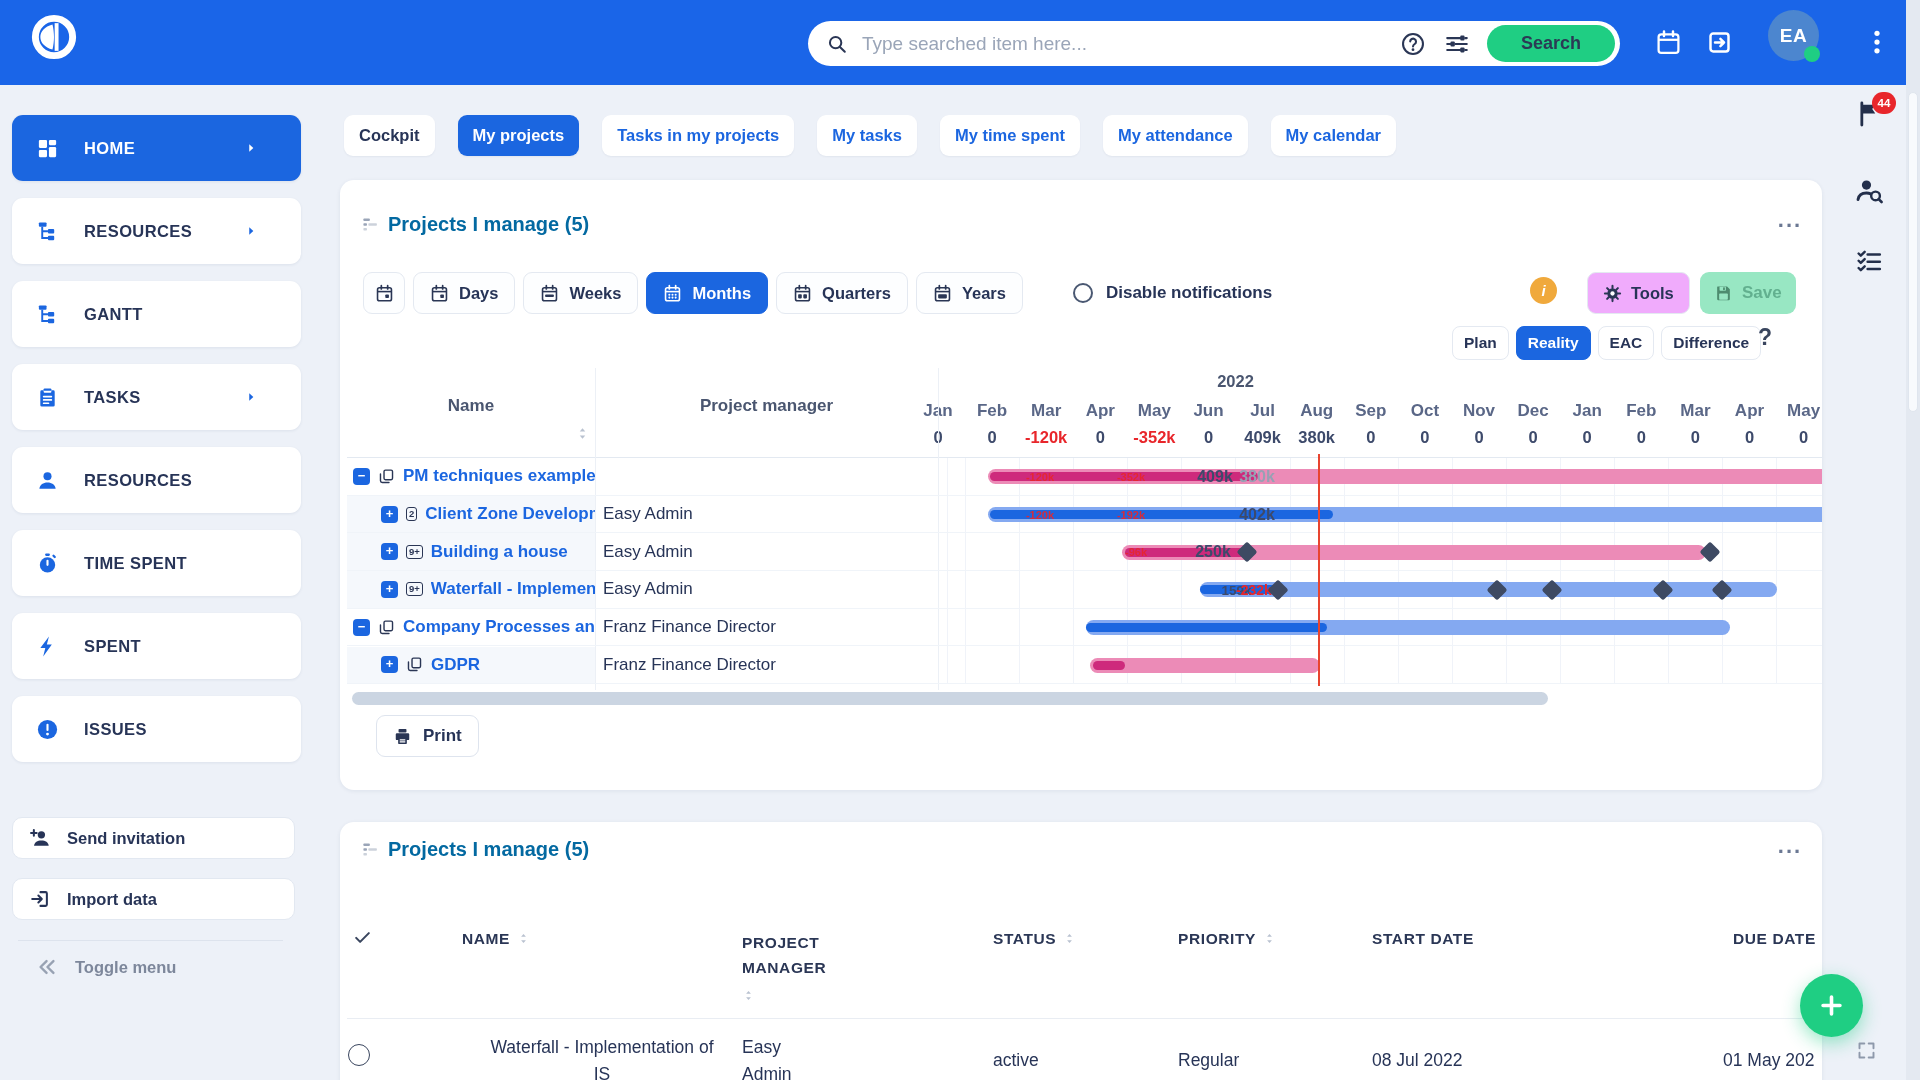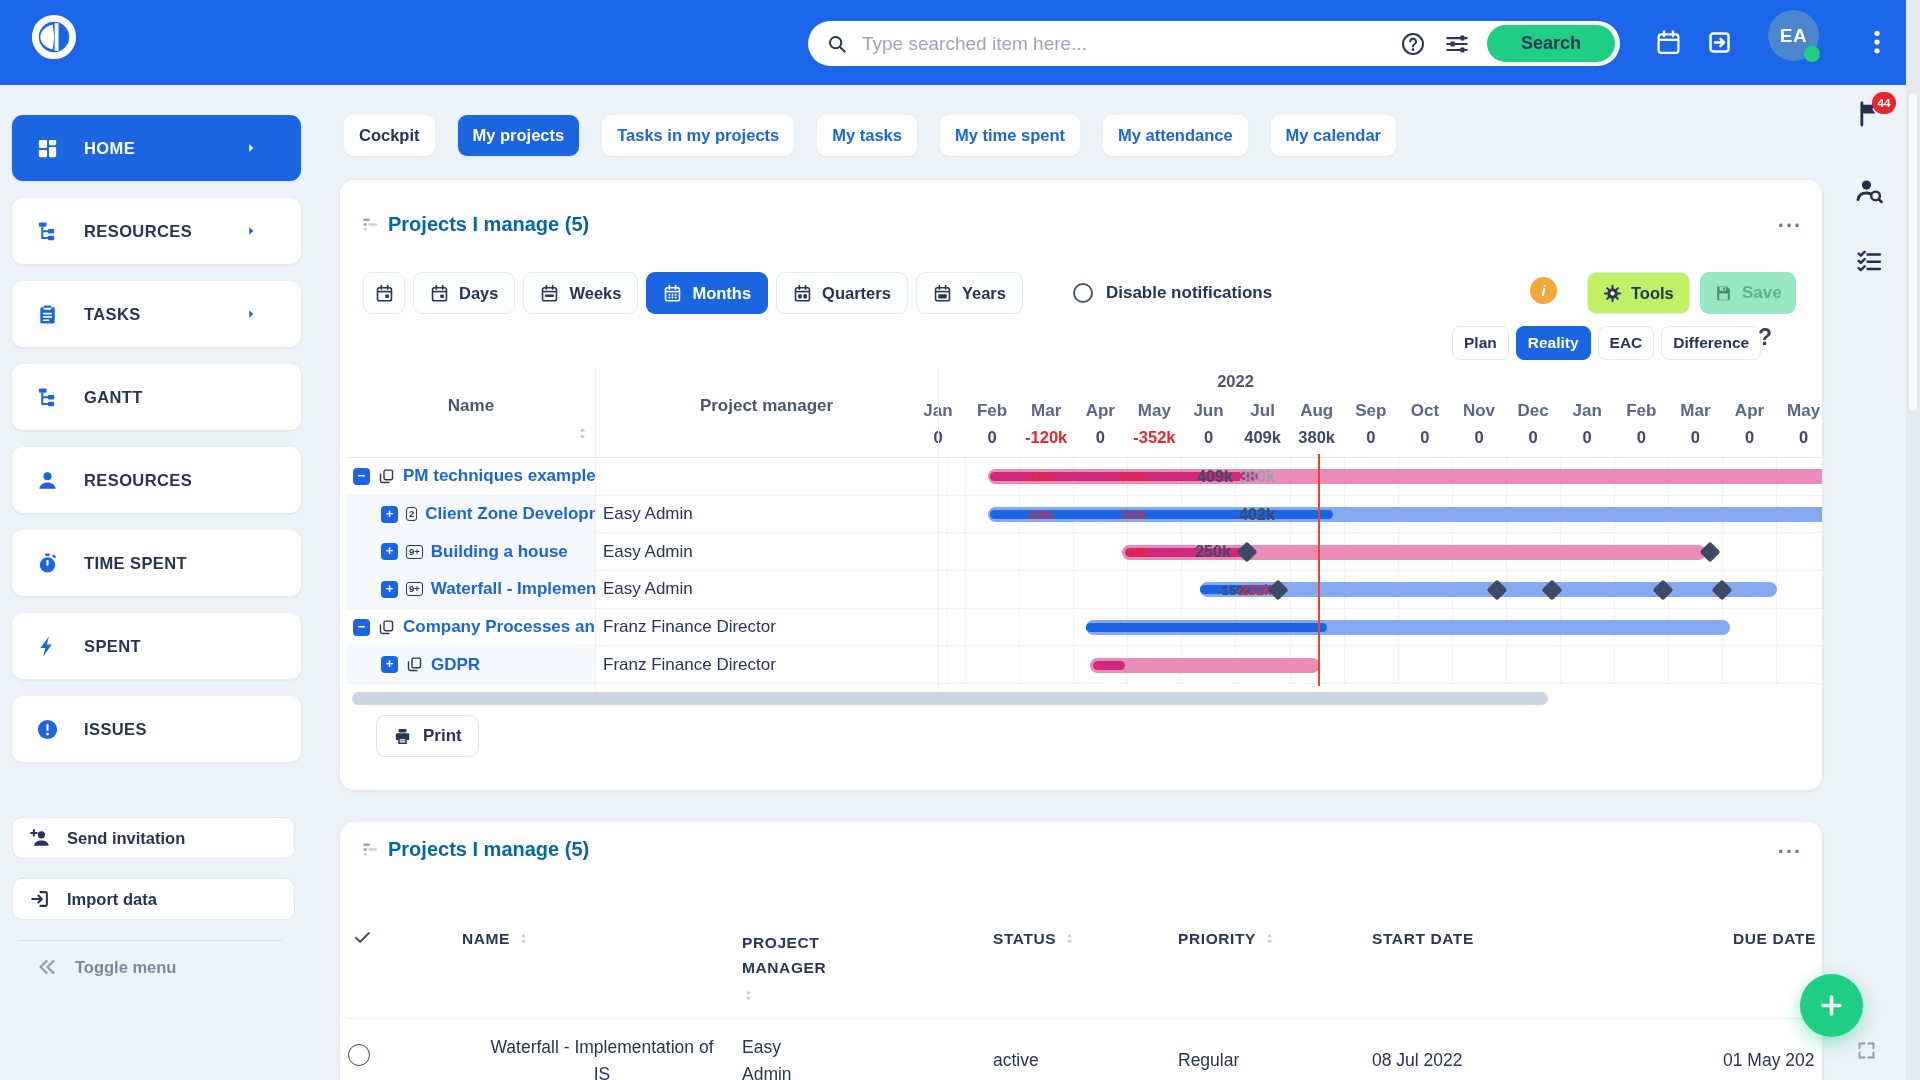--- a/index.html
+++ b/index.html
@@ -63,21 +63,21 @@
   .zbtn .ic{color:#2A3655;}
   .zbtn.active{background:#1B66E0;border-color:#1B66E0;color:#fff;}
   .zbtn.active .ic{color:#fff;}
   .notif{display:flex;align-items:center;gap:13px;margin-left:42px;cursor:pointer;}
   .notif .circ{width:20px;height:20px;border:2px solid #4A5872;border-radius:50%;box-sizing:border-box;}
   .notif .nlabel{font-size:17px;font-weight:600;color:#273457;}
   .info-dot{position:absolute;left:1190px;top:97px;width:27px;height:27px;border-radius:50%;background:#F0A93C;
        color:#fff;font-size:15px;font-weight:700;display:flex;align-items:center;justify-content:center;
        font-style:italic;cursor:pointer;}
   .tools-btn{position:absolute;left:1247px;top:92px;height:42px;border:1px solid #E4E9F1;border-radius:9px;
-       background:#bef264;display:flex;align-items:center;gap:9px;padding:0 15px;font-size:16.5px;
+       background:#f0abfc;display:flex;align-items:center;gap:9px;padding:0 15px;font-size:16.5px;
        font-weight:600;color:#273457;cursor:pointer;box-sizing:border-box;}
   .tools-btn .ic{color:#2A3655;}
   .save-btn{position:absolute;left:1360px;top:92px;height:42px;border:0;border-radius:9px;background:#98E7C3;
        display:flex;align-items:center;gap:9px;padding:0 14px;font-size:17px;font-weight:700;color:#62B08F;
        cursor:default;box-sizing:border-box;}
   .save-btn .ic{color:#4D8C6F;}
   #views{position:absolute;left:1112px;top:146px;display:flex;gap:7px;}
   .vbtn{height:34px;padding:0 11px;border:1px solid #E4E9F1;border-radius:8px;background:#fff;font-size:15.5px;
        font-weight:600;color:#273457;display:flex;align-items:center;cursor:pointer;box-sizing:border-box;}
   .vbtn.active{background:#1B66E0;border-color:#1B66E0;color:#fff;}
@@ -242,39 +242,39 @@
           </svg>
           <span>RESOURCES</span>
           <span class="chev">
             <svg class="ic " viewBox="0 0 24 24" style="width:14px;height:14px" fill="currentColor">
               <path d="M9 5.5L16 12l-7 6.5z"></path>
             </svg>
           </span>
         </div>
         <div class="side-item">
           <svg class="ic " viewBox="0 0 24 24" style="width:23px;height:23px" fill="currentColor">
+            <rect x="3" y="2.5" width="8" height="4.5" rx="1"></rect>
+            <rect x="12.5" y="9.5" width="6.5" height="4.5" rx="1"></rect>
+            <rect x="12.5" y="16.5" width="6.5" height="4.5" rx="1"></rect>
+            <path d="M6.5 7v11.8h6m-6-7h6" fill="none" stroke="currentColor" stroke-width="2"></path>
+          </svg>
+          <span>GANTT</span>
+        </div>
+        <div class="side-item">
+          <svg class="ic " viewBox="0 0 24 24" style="width:23px;height:23px" fill="currentColor">
             <path d="M9 2.5h6a1 1 0 011 1V5H8V3.5a1 1 0 011-1z"></path>
             <path d="M6 4.5h2V6a1 1 0 001 1h6a1 1 0 001-1V4.5h2A1.5 1.5 0 0119.5 6v14a1.5 1.5 0 01-1.5 1.5H6A1.5 1.5 0 014.5 20V6A1.5 1.5 0 016 4.5z"></path>
             <path d="M8 11h8M8 14.5h8M8 18h5" stroke="#fff" stroke-width="1.8" stroke-linecap="round"></path>
           </svg>
           <span>TASKS</span>
           <span class="chev">
             <svg class="ic " viewBox="0 0 24 24" style="width:14px;height:14px" fill="currentColor">
               <path d="M9 5.5L16 12l-7 6.5z"></path>
             </svg>
           </span>
-        </div>
-        <div class="side-item">
-          <svg class="ic " viewBox="0 0 24 24" style="width:23px;height:23px" fill="currentColor">
-            <rect x="3" y="2.5" width="8" height="4.5" rx="1"></rect>
-            <rect x="12.5" y="9.5" width="6.5" height="4.5" rx="1"></rect>
-            <rect x="12.5" y="16.5" width="6.5" height="4.5" rx="1"></rect>
-            <path d="M6.5 7v11.8h6m-6-7h6" fill="none" stroke="currentColor" stroke-width="2"></path>
-          </svg>
-          <span>GANTT</span>
         </div>
         <div class="side-item">
           <svg class="ic " viewBox="0 0 24 24" style="width:23px;height:23px" fill="currentColor">
             <circle cx="12" cy="7.5" r="4.2"></circle>
             <path d="M3.5 20.5c.6-4.2 4-6.5 8.5-6.5s7.9 2.3 8.5 6.5z"></path>
           </svg>
           <span>RESOURCES</span>
         </div>
         <div class="side-item">
           <svg class="ic " viewBox="0 0 24 24" style="width:23px;height:23px" fill="currentColor">

